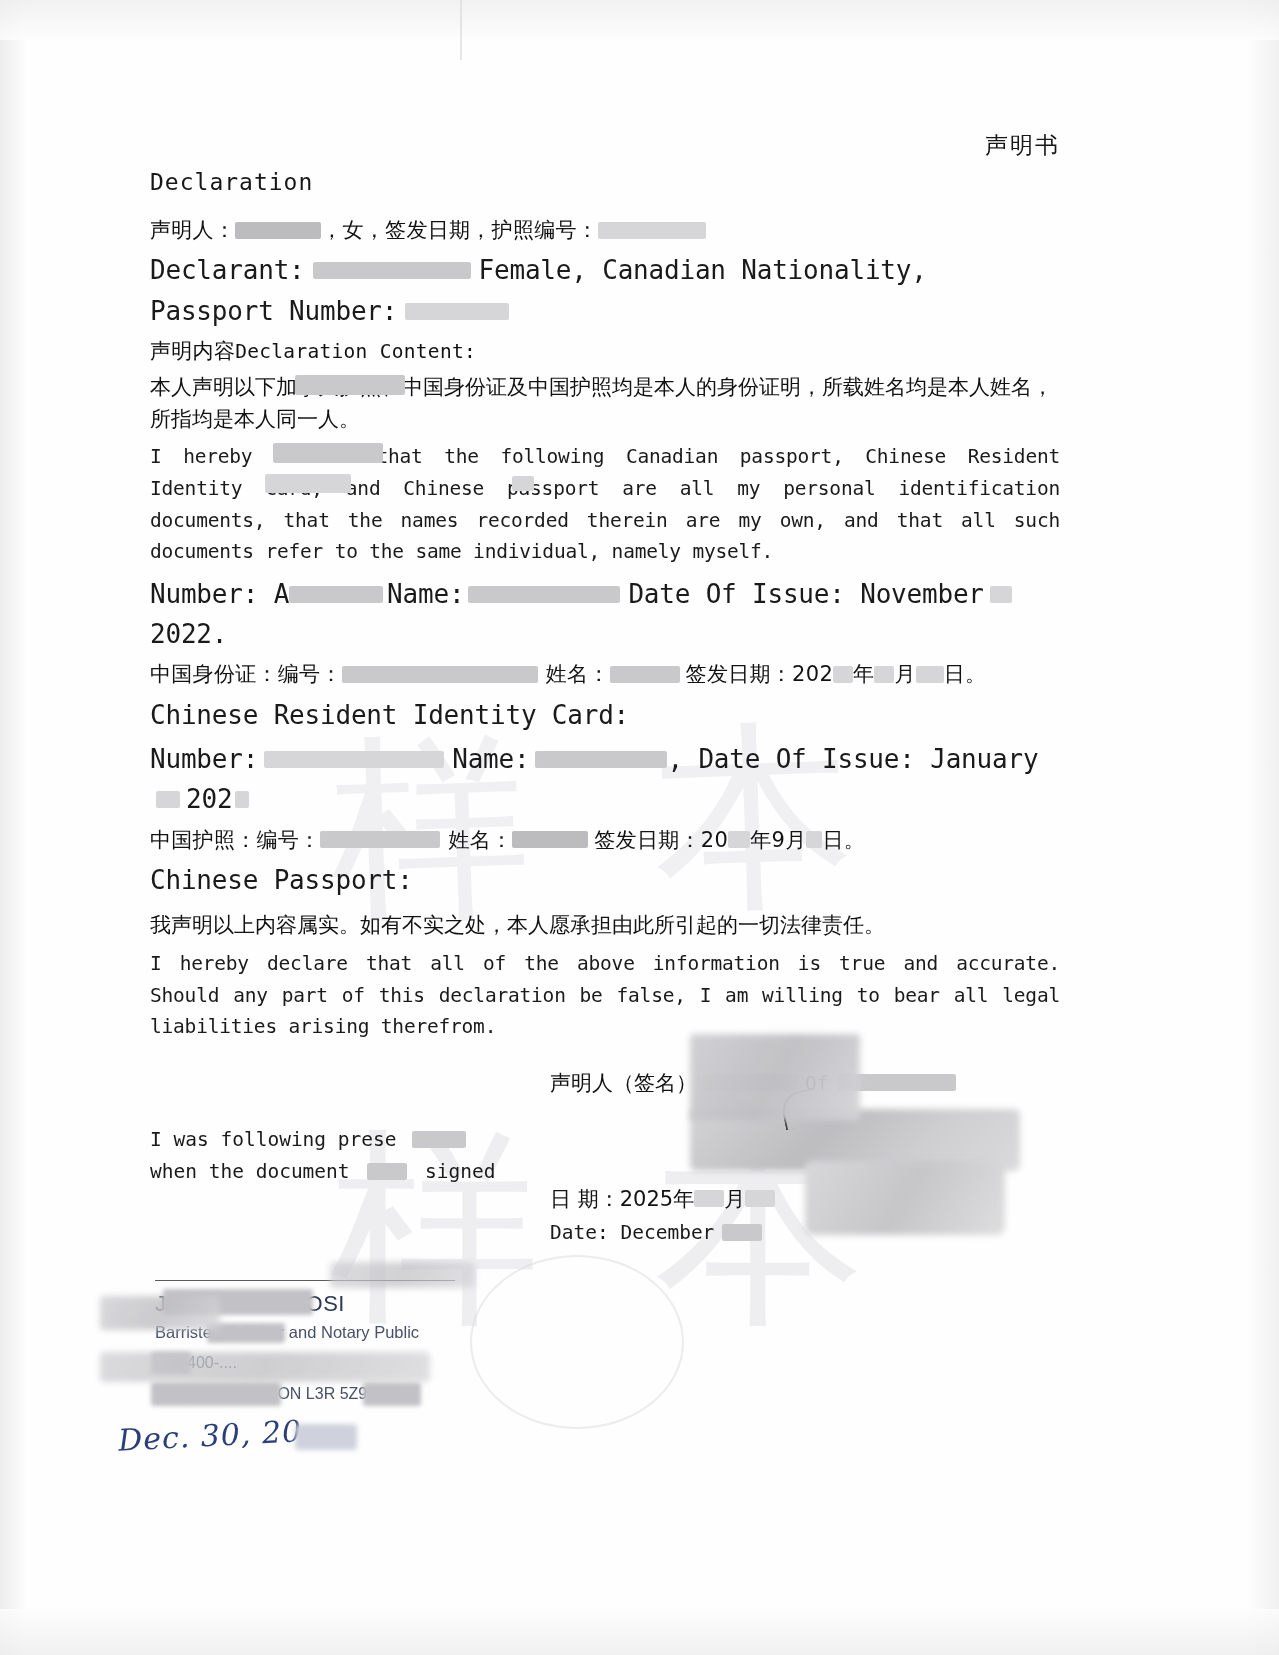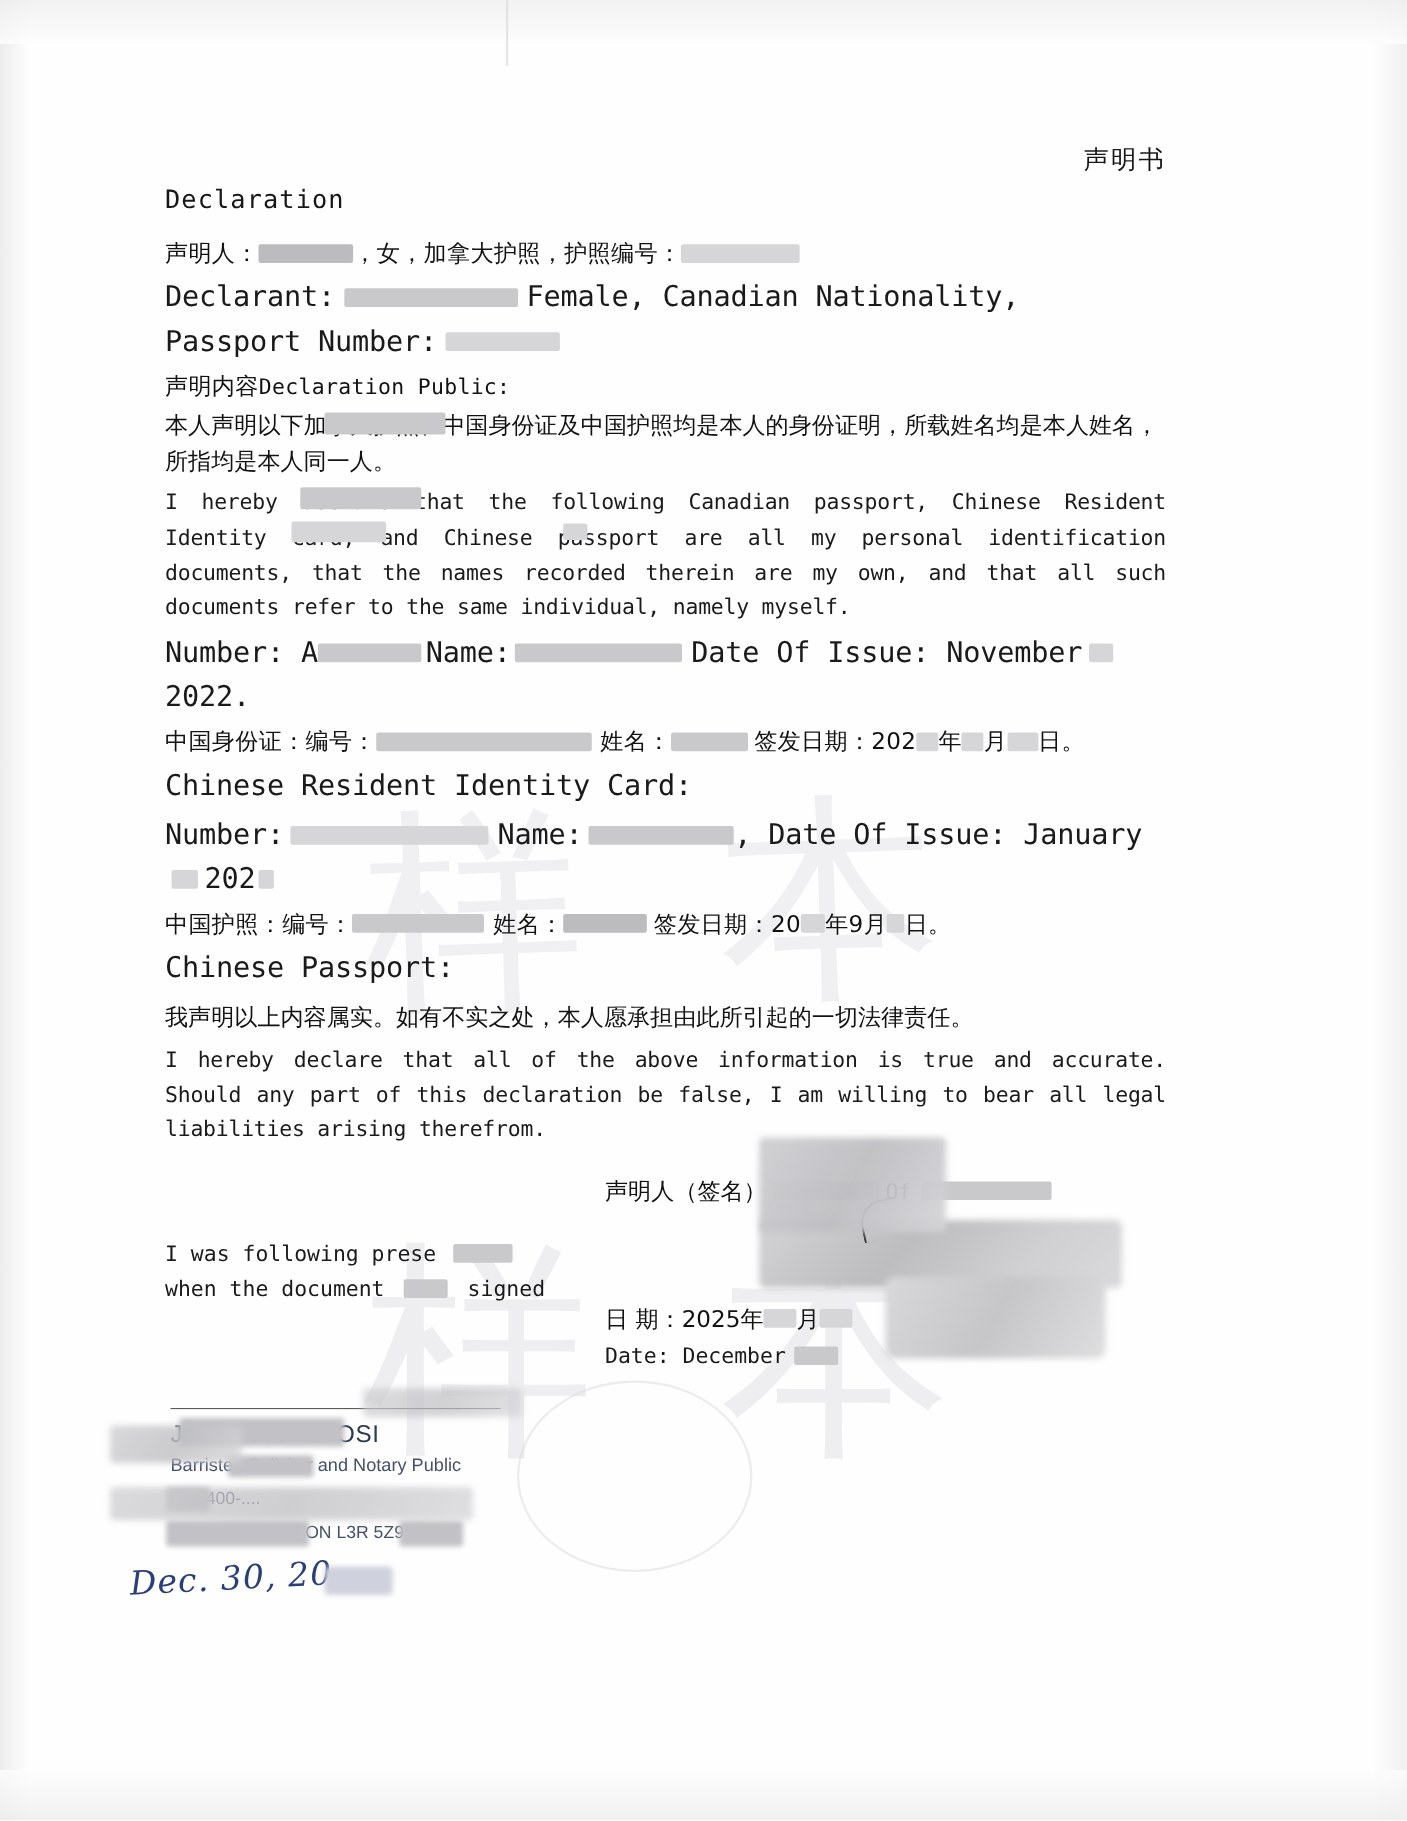--- a/index.html
+++ b/index.html
@@ -319,29 +319,29 @@
 
   <div class="watermark">样 本</div>
   <div class="watermark2">样 本</div>
 
   <div class="doc">
 
     <div class="title-cn">声明书</div>
     <div class="title-en">Declaration</div>
 
     <div class="line-cn">
-      <span>声明人：</span><span class="rd dark" style="width:86px"></span><span>，女，加拿大护照，护照编号：</span><span class="rd light" style="width:108px"></span>
+      <span>声明人：</span><span class="rd dark" style="width:86px"></span><span>，女，签发日期，护照编号：</span><span class="rd light" style="width:108px"></span>
     </div>
 
     <div class="line-en">
       <span>Declarant:</span><span class="rd" style="width:158px;margin:0 8px"></span><span>Female, Canadian Nationality, Passport Number:</span><span class="rd light" style="width:104px;margin-left:8px"></span>
     </div>
 
     <div class="line-cn">
-      <span>声明内容</span><span style="font-family:'DejaVu Sans Mono',monospace;font-size:19.5px">Declaration Public:</span>
+      <span>声明内容</span><span style="font-family:'DejaVu Sans Mono',monospace;font-size:19.5px">Declaration Content:</span>
     </div>
 
     <div class="para-cn" style="position:relative">
       <span>本人声明以下加拿大护照、中国身份证及中国护照均是本人的身份证明，所载姓名均是本人姓名，所指均是本人同一人。</span>
       <span class="rd" style="position:absolute;left:145px;top:3px;width:110px;height:20px"></span>
     </div>
 
     <div class="para-en" style="position:relative">
       <span>I hereby declare that the following Canadian passport, Chinese Resident Identity Card, and Chinese passport are all my personal identification documents, that the names recorded therein are my own, and that all such documents refer to the same individual, namely myself.</span>
       <span class="rd" style="position:absolute;left:123px;top:2px;width:110px;height:20px"></span>

